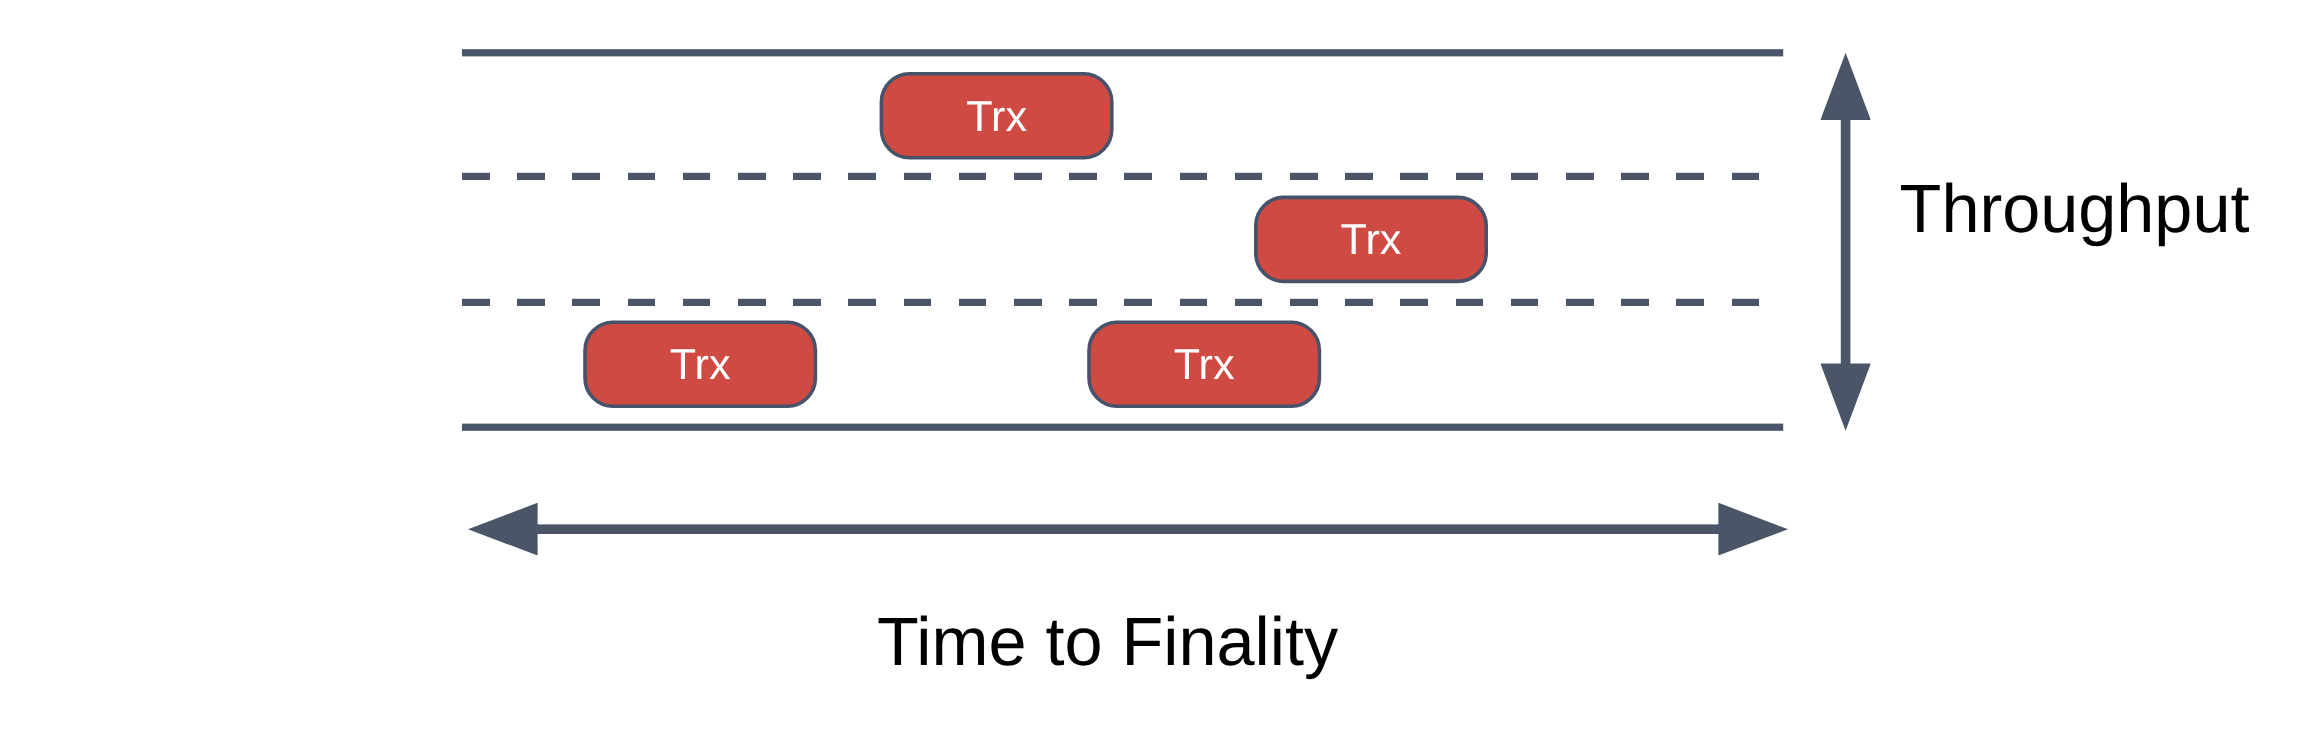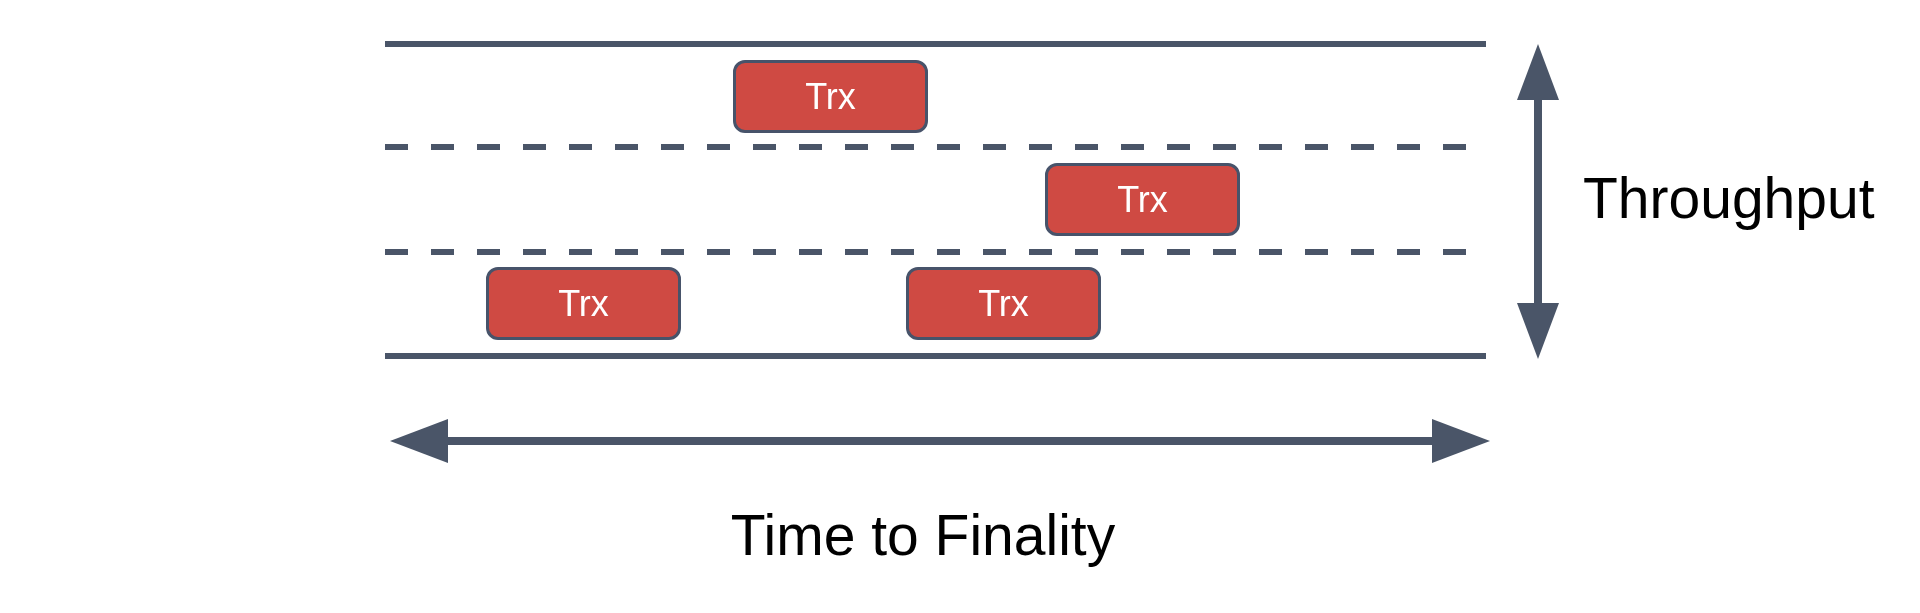--- a/index.html
+++ b/index.html
@@ -40,21 +40,21 @@
   .dash-1      { top: 144px; }
   .dash-2      { top: 249px; }
   .road-bottom { top: 353px; }
 
   
   .trx-box {
     width: 195px;
     height: 73px;
     background: var(--trx_fill);
     border: 3px solid var(--trx_border);
-    border-radius: 12px;
+    border-radius: 25px;
     display: flex;
     align-items: center;
     justify-content: center;
     color: var(--trx_text);
     font-size: 36px;
     line-height: 1;
   }
   .trx-1 { left: 733px;  top: 60px; }
   .trx-2 { left: 1045px; top: 163px; }
   .trx-3 { left: 486px;  top: 267px; }
@@ -65,21 +65,21 @@
   #v-arrow { left: 1517px; top: 44px; }
   #h-arrow { left: 390px;  top: 419px; }
 
   
   .axis-label {
     color: var(--label_text);
     font-size: 57px;
     line-height: 1;
     white-space: nowrap;
   }
-  #throughput-label { left: 1583px; top: 146px; margin-top: 24px; }
+  #throughput-label { left: 1583px; top: 146px; }
   #time-label {
     left: 373px;
     top: 507px;
     width: 1100px;
     text-align: center;
   }
 </style>
 </head>
 <body>
 

